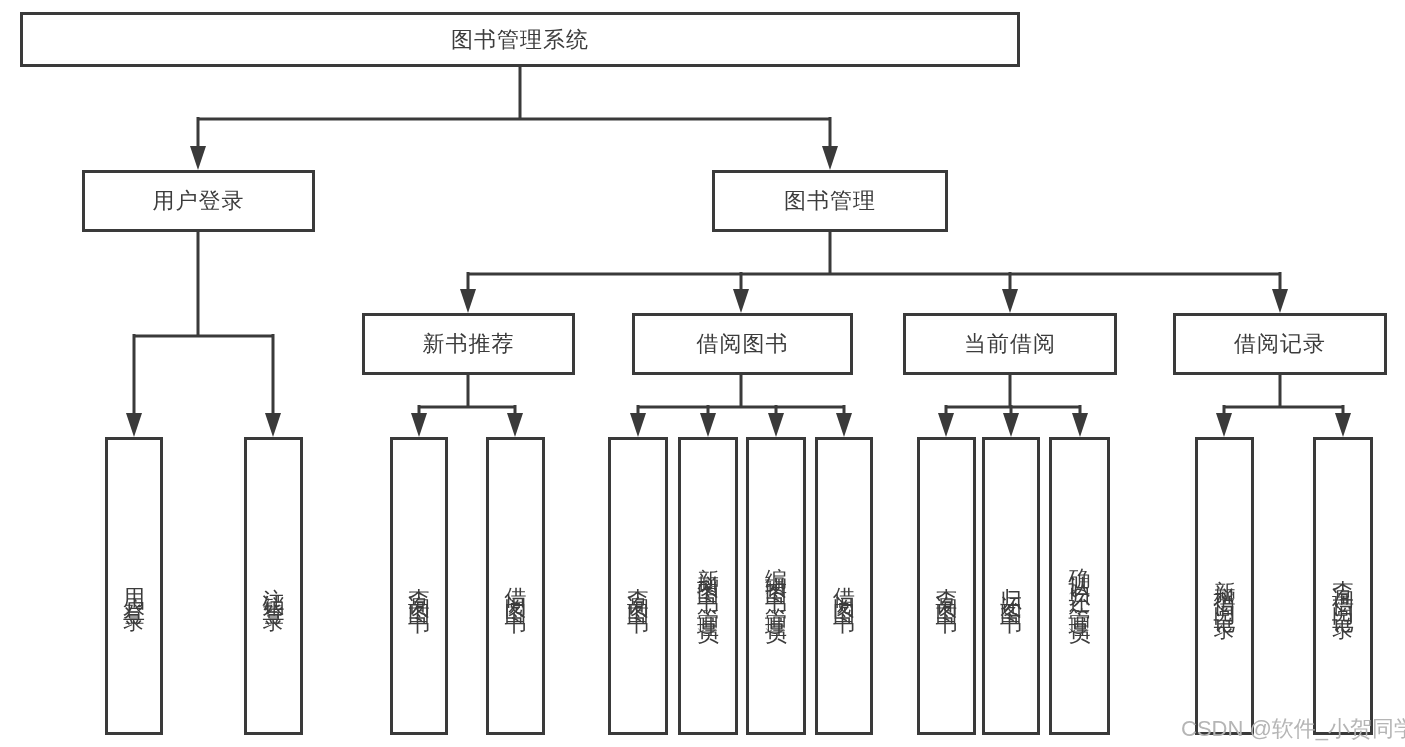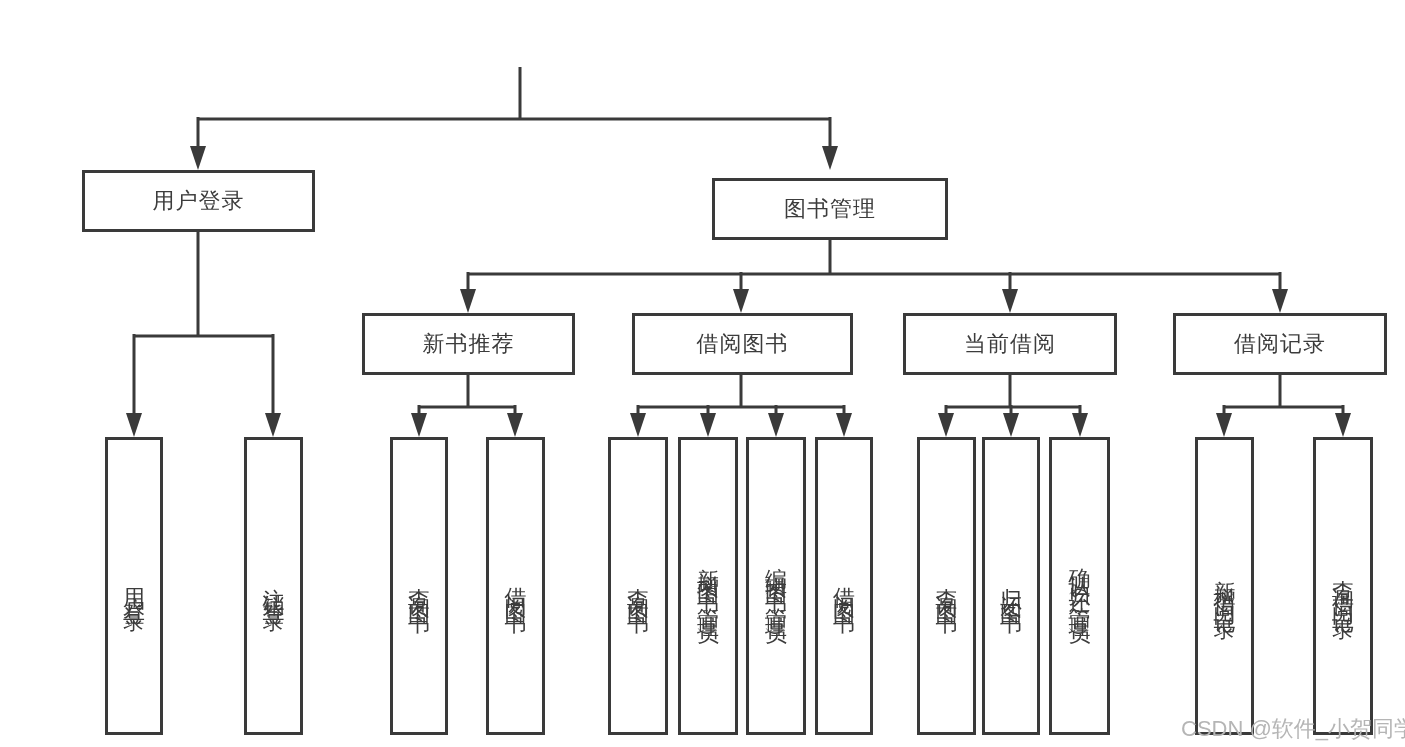--- a/index.html
+++ b/index.html
@@ -29,21 +29,21 @@
     writing-mode: vertical-rl;
     text-orientation: mixed;
     line-height: 1;
     letter-spacing: 8px;
     font-size: 22px;
     color: #3c3c3c;
   }
   
   .n-root        { left: 20px;   top: 12px;  width: 1000px; height: 55px; }
   .n-user-login  { left: 82px;   top: 170px; width: 233px;  height: 62px; }
-  .n-book-mgmt   { left: 712px;  top: 170px; width: 236px;  height: 62px; margin-top: 8px; }
+  .n-book-mgmt   { left: 712px;  top: 170px; width: 236px;  height: 62px; }
   .n-new-book    { left: 362px;  top: 313px; width: 213px;  height: 62px; }
   .n-book-borrow { left: 632px;  top: 313px; width: 221px;  height: 62px; }
   .n-cur-borrow  { left: 903px;  top: 313px; width: 214px;  height: 62px; }
   .n-borrow-rec  { left: 1173px; top: 313px; width: 214px;  height: 62px; }
   .leaf { top: 437px; height: 298px; }
   .n-a1 { left: 105px;  width: 58px; }
   .n-a2 { left: 244px;  width: 59px; }
   .n-b1 { left: 390px;  width: 58px; }
   .n-b2 { left: 486px;  width: 59px; }
   .n-c1 { left: 608px;  width: 60px; }
@@ -103,20 +103,23 @@
       <polygon points="768,413 784,413 776,437"></polygon>
       <polygon points="836,413 852,413 844,437"></polygon>
       <polygon points="938,413 954,413 946,437"></polygon>
       <polygon points="1003,413 1019,413 1011,437"></polygon>
       <polygon points="1072,413 1088,413 1080,437"></polygon>
       <polygon points="1216,413 1232,413 1224,437"></polygon>
       <polygon points="1335,413 1351,413 1343,437"></polygon>
     </g>
   </svg>
 
+  <div class="node n-root">
+    <span>图书管理系统</span>
+  </div>
 
   <div class="node n-user-login">
     <span>用户登录</span>
   </div>
   <div class="node n-book-mgmt">
     <span>图书管理</span>
   </div>
 
   <div class="node n-new-book">
     <span>新书推荐</span>

